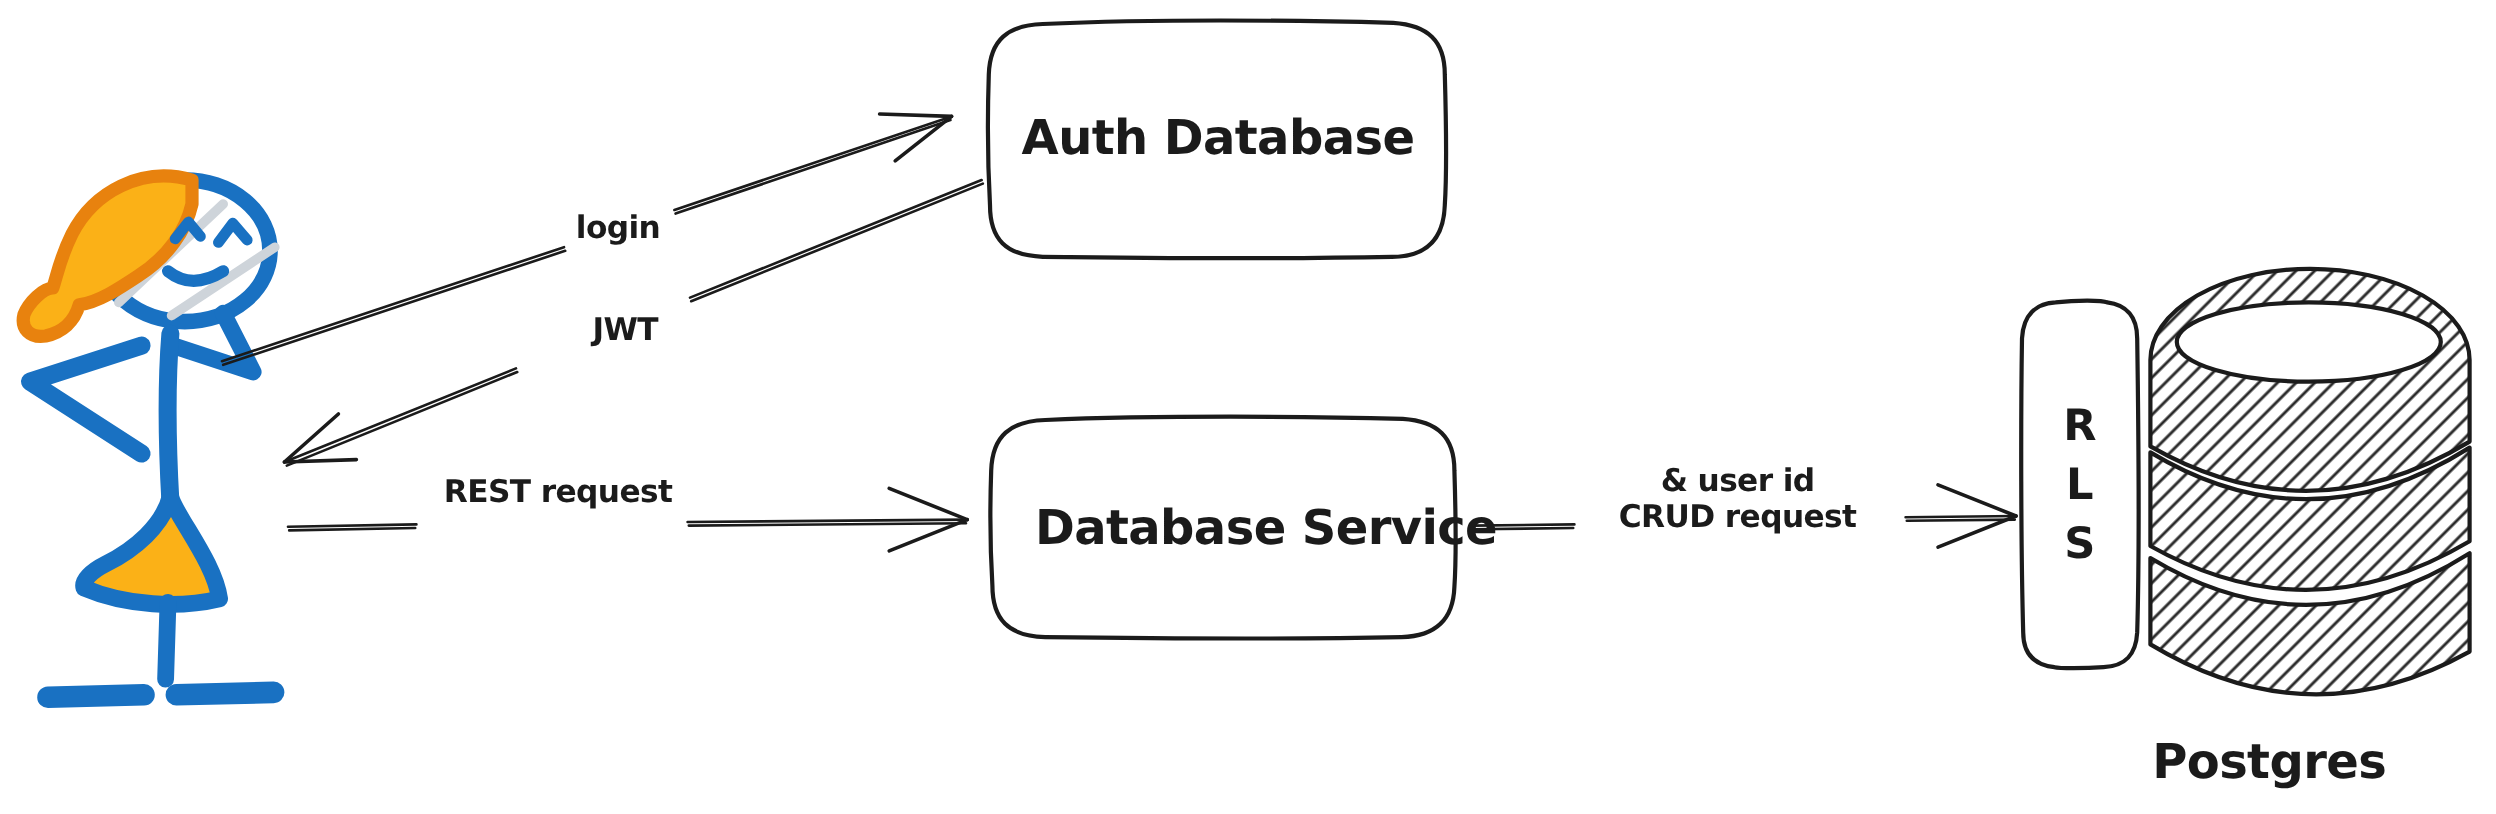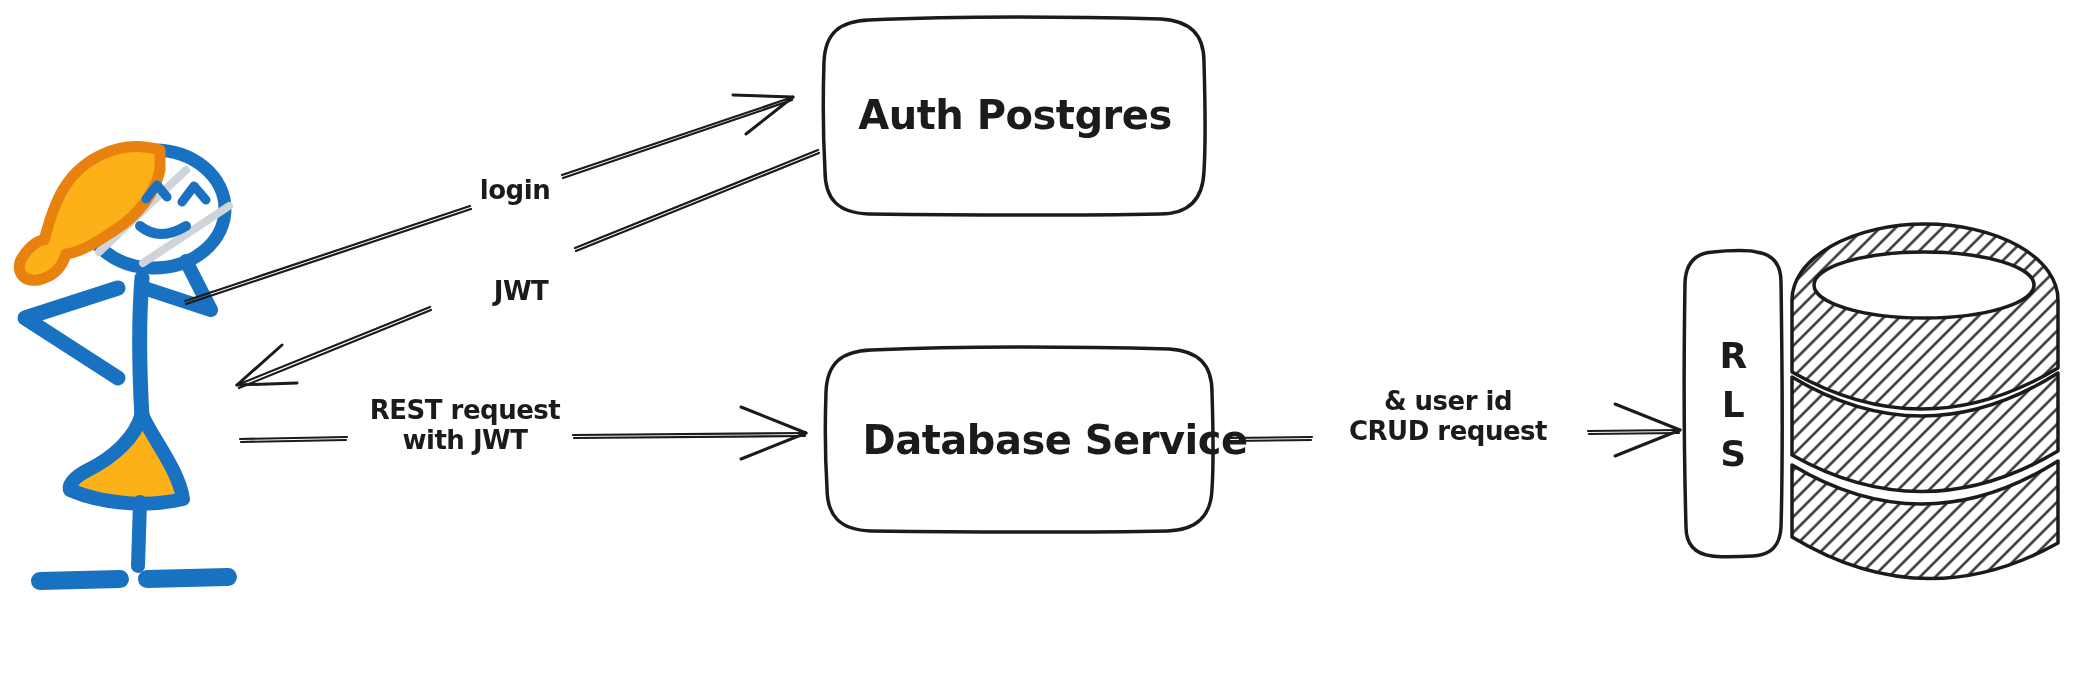--- a/index.html
+++ b/index.html
@@ -184,38 +184,38 @@
                L 2058,451
                Q 1925,530 1792,455 Z" fill="url(#hatch)" stroke-width="3.5"></path>
 
       <path d="M 1792,465
                Q 1925,545 2058,461
                L 2058,543
                Q 1925,617 1792,537 Z" fill="url(#hatch)" stroke-width="3.5"></path>
     </g>
   </svg>
 
-  <div class="lbl lbl-node" style="left:824px; top:92px; width:382px;">Auth Postgres</div>
+  <div class="lbl lbl-node" style="left:824px; top:92px; width:382px;">Auth Database</div>
 
   <div class="lbl lbl-node" style="left:827px; top:417px; width:456px;">Database Service</div>
 
   <div class="lbl lbl-arrow" style="left:440px; top:176px; width:150px;">login</div>
 
-  <div class="lbl lbl-arrow" style="left:446px; top:261px; width:150px;margin-top:16px;">JWT</div>
+  <div class="lbl lbl-arrow" style="left:446px; top:261px; width:150px;">JWT</div>
 
   <div class="lbl lbl-arrow two-line" style="left:330px; top:396px; width:270px;text-align:center;">
     <div>REST request</div>
-    <div>with JWT</div>
   </div>
 
   <div class="lbl lbl-arrow two-line" style="left:1300px; top:387px; width:296px;">
     <div>&amp; user id</div>
     <div>CRUD request</div>
   </div>
 
   <div class="lbl lbl-rls" style="left:1684px; top:331px; width:98px;">
     <span>R</span>
     <span>L</span>
     <span>S</span>
   </div>
 
+  <div class="lbl lbl-postgres" style="left:1760px; top:612px; width:262px;">Postgres</div>
 
 </div>
 
 </body></html>

